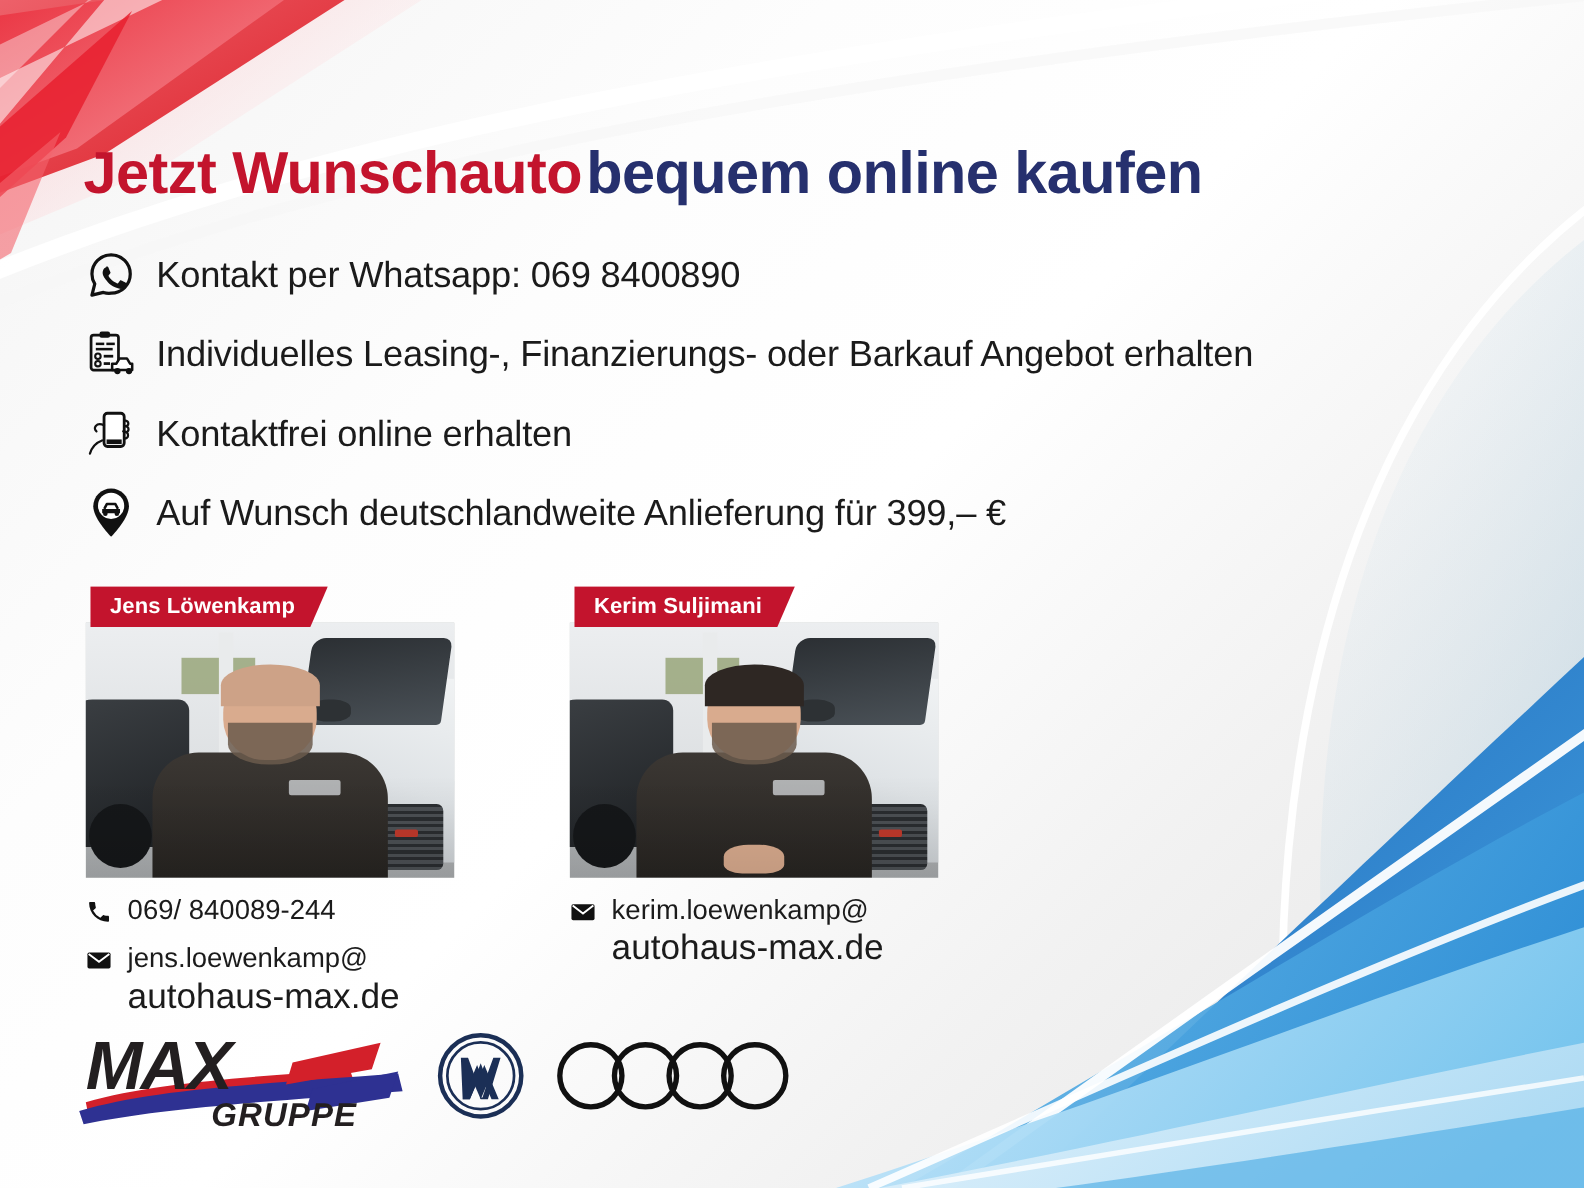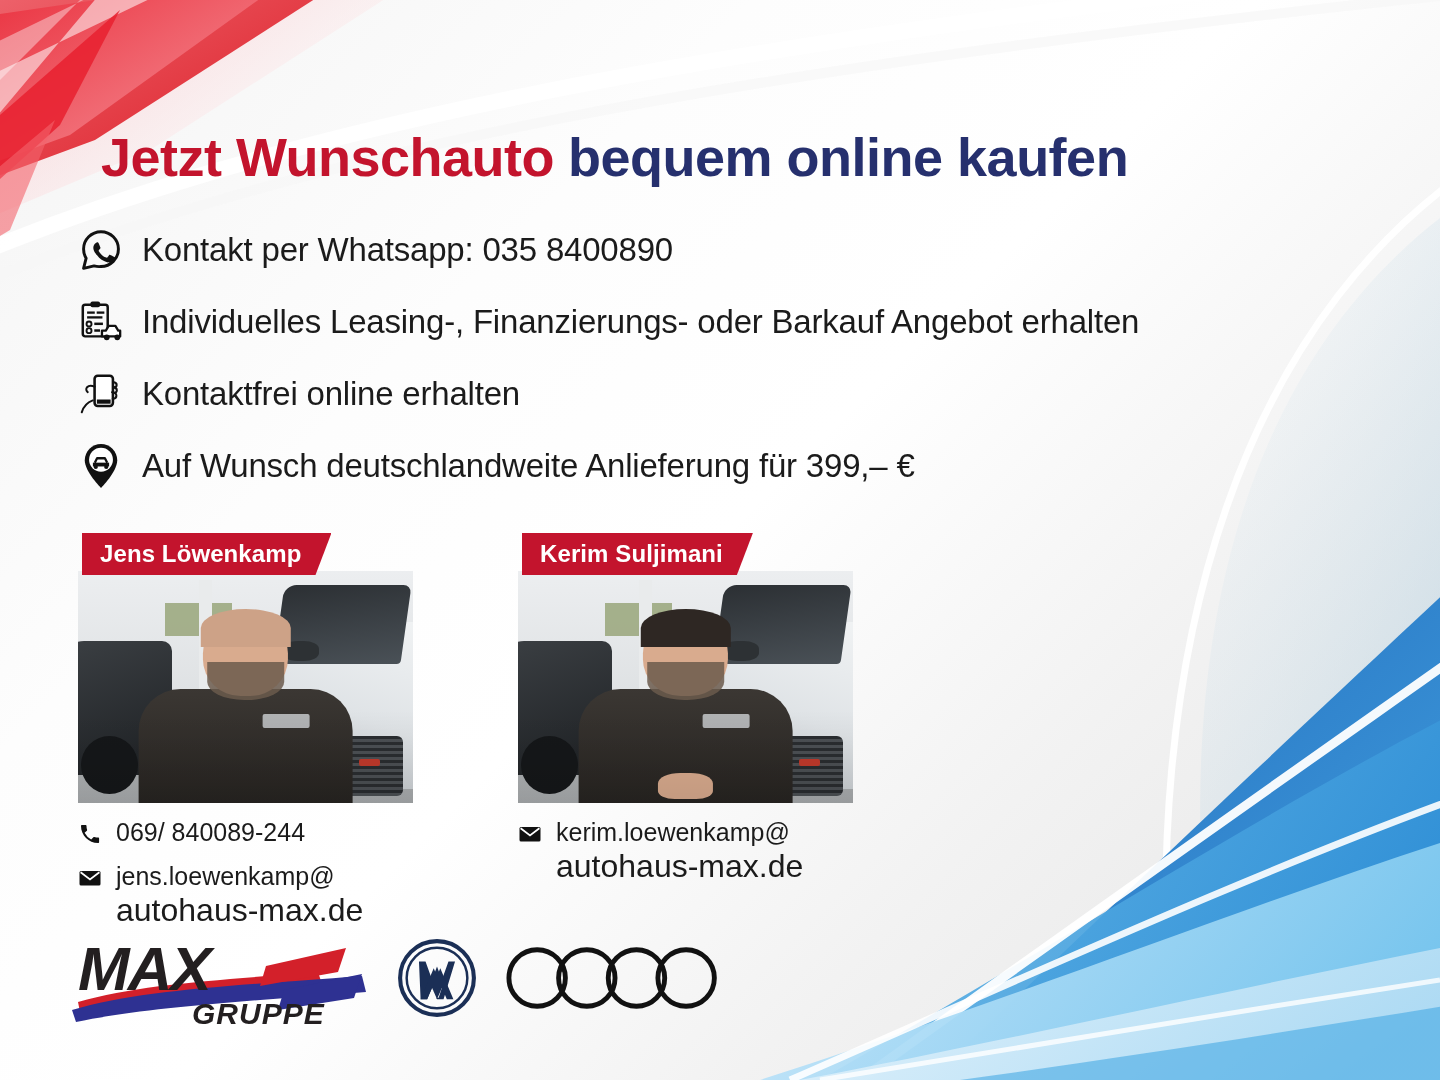--- a/index.html
+++ b/index.html
@@ -14,22 +14,22 @@
     background: linear-gradient(135deg, #f4f4f4 0%, #fdfdfd 30%, #ffffff 50%, #f2f2f2 72%, #e4e4e4 100%);
     overflow: hidden;
   }
 
   
   .bg-layer { position: absolute; inset: 0; pointer-events: none; }
 
   
   .title-row {
     position: absolute;
-    left: 101px; top: 126px;
-    display: flex; align-items: baseline; gap: 14px;
+    left: 76px; top: 126px;
+    display: flex; align-items: baseline; gap: 4px;
     white-space: nowrap;
   }
   .title-red {
     font-size: 54px; font-weight: 700;
     color: #c3142d; letter-spacing: -0.5px;
   }
   .title-blue {
     font-size: 54px; font-weight: 700;
     color: #26306e; letter-spacing: -0.5px;
   }
@@ -62,21 +62,21 @@
   
   .staff { position: absolute; top: 533px; }
   .staff-a { left: 78px; }
   .staff-b { left: 518px; }
 
   .name-badge {
     position: relative;
     display: inline-block;
     background: #c3142d;
     color: #ffffff;
-    font-size: 24px; font-weight: 700;
+    font-size: 20px; font-weight: 700;
     padding: 7px 30px 7px 18px;
     letter-spacing: 0.1px;
     white-space: nowrap;
     z-index: 3;
     clip-path: polygon(0 0, 100% 0, calc(100% - 16px) 100%, 0 100%);
     margin-left: 4px;
   }
 
   .photo {
     position: relative;
@@ -274,21 +274,21 @@
 
   <div class="features">
 
     <div class="feature">
       <span class="feature-ico">
         <svg width="44" height="44" viewBox="0 0 48 48" fill="none">
           <path d="M24 4C13.5 4 5 12.5 5 23c0 3.6 1 7 2.8 9.9L5 44l11.4-2.7A19 19 0 0 0 24 42c10.5 0 19-8.5 19-19S34.5 4 24 4Z" stroke="#111" stroke-width="3.2" fill="none" stroke-linejoin="round"></path>
           <path d="M17.6 14.8c-.6 0-1.3.2-2 1-.7.8-2.6 2.5-2.6 6s2.7 6.9 3 7.4c.4.5 5.2 8.3 12.8 11.3 6.3 2.5 7.6 2 9 1.8 1.4-.1 4.5-1.8 5.1-3.6.6-1.8.6-3.3.4-3.6-.2-.3-.7-.5-1.4-.9-.7-.4-4.5-2.2-5.2-2.5-.7-.2-1.2-.4-1.7.4-.5.8-1.9 2.5-2.4 3-.4.5-.9.5-1.6.2-.7-.4-3.2-1.2-6.1-3.7-2.2-2-3.7-4.5-4.2-5.2-.4-.8 0-1.2.3-1.6.3-.4.7-.9 1.1-1.3.4-.4.5-.7.8-1.2.2-.5.1-.9-.1-1.3-.2-.4-1.6-4.1-2.3-5.6-.6-1.4-1.2-1.3-1.7-1.4h-1.2Z" fill="#111" transform="scale(0.78) translate(7,6)"></path>
         </svg>
       </span>
-      <span class="feature-text">Kontakt per Whatsapp: 035 8400890</span>
+      <span class="feature-text">Kontakt per Whatsapp: 069 8400890</span>
     </div>
 
     <div class="feature">
       <span class="feature-ico">
         <svg width="46" height="46" viewBox="0 0 48 48">
           <rect x="5" y="6" width="26" height="33" rx="2.5" fill="none" stroke="#111" stroke-width="2.6"></rect>
           <rect x="13" y="2.5" width="10" height="6" rx="2" fill="#111"></rect>
           <rect x="9.5" y="13" width="8" height="2.4" fill="#111"></rect>
           <rect x="19.5" y="13" width="8" height="2.4" fill="#111"></rect>
           <rect x="9.5" y="18" width="16" height="2.4" fill="#111"></rect>

